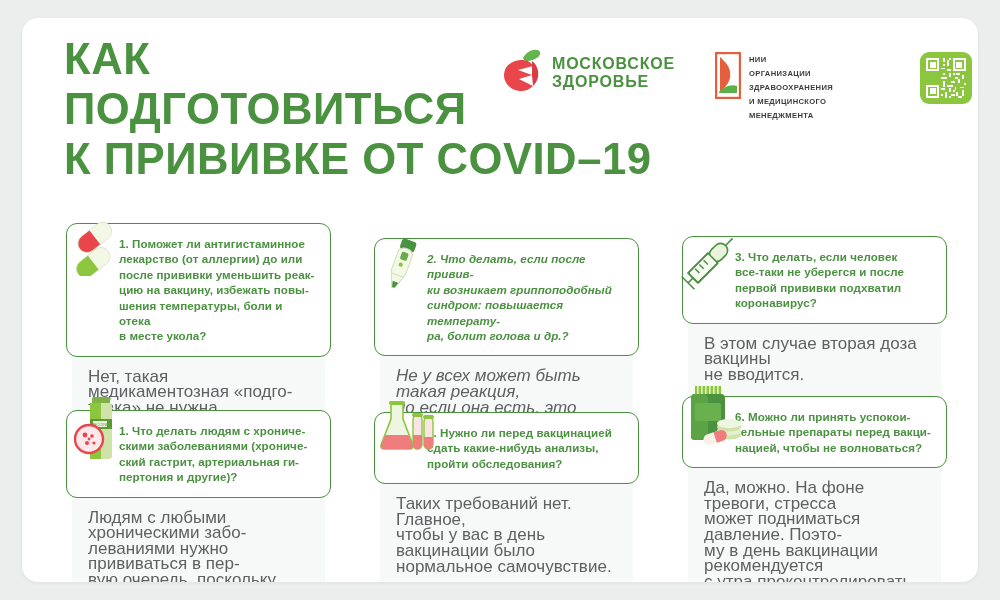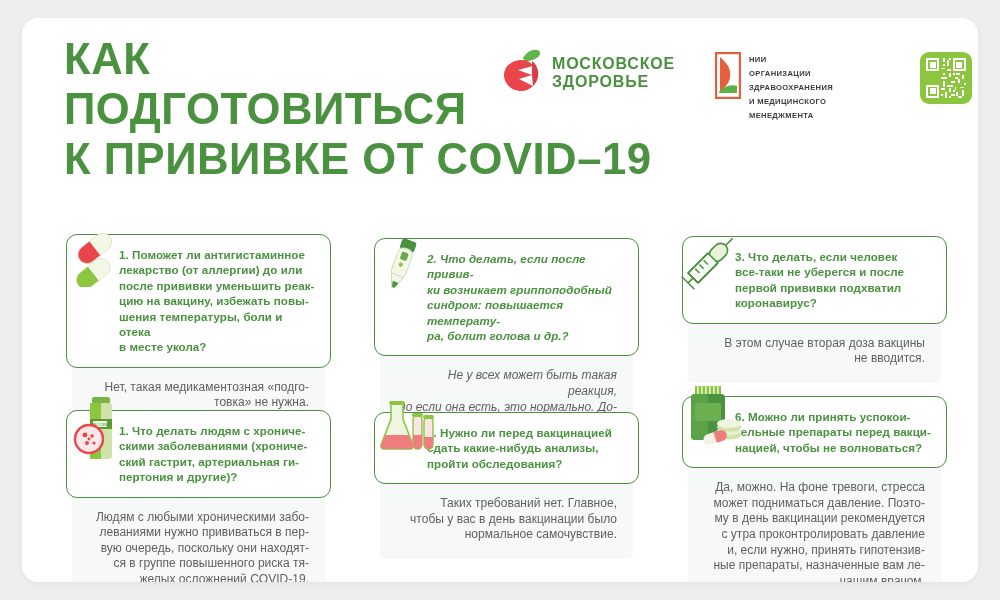--- a/index.html
+++ b/index.html
@@ -110,21 +110,21 @@
     background: #8cc63f;
     border-radius: 9px;
   }
   .qr svg { position: absolute; left: 6px; top: 6px; }
 
   
   .card {
     position: absolute;
     width: 265px;
   }
-  .card.c1 { left: 44px;  top: 216px; }
+  .card.c1 { left: 44px;  top: 205px; }
   .card.c2 { left: 352px; top: 220px; font-style: italic; }
   .card.c3 { left: 660px; top: 218px; }
   .card.c5 { left: 44px;  top: 392px; }
   .card.c4 { left: 352px; top: 394px; }
   .card.c6 { left: 660px; top: 378px; }
 
   .qbox {
     position: relative;
     border: 1.6px solid #4a9140;
     border-radius: 11px;
@@ -147,25 +147,24 @@
     position: relative;
     margin: -8px 6px 0 6px;
     background: #f7f8f8;
     border-radius: 5px;
     padding: 20px 16px 16px 16px;
     box-sizing: border-box;
     z-index: 1;
   }
   .abox .atext {
     color: #5f6062;
-    font-size: 12px;
+    font-size: 17px;
     line-height: 15.6px;
     white-space: pre-line;
     letter-spacing: 0.02px;
-    text-align: right;
   }
 
   
   .icon {
     position: absolute;
     z-index: 5;
     pointer-events: none;
   }
   .icon.i1 { left: -2px;  top: -8px;  width: 62px; height: 60px; }
   .icon.i2 { left: 2px;   top: -6px;  width: 50px; height: 62px; }

